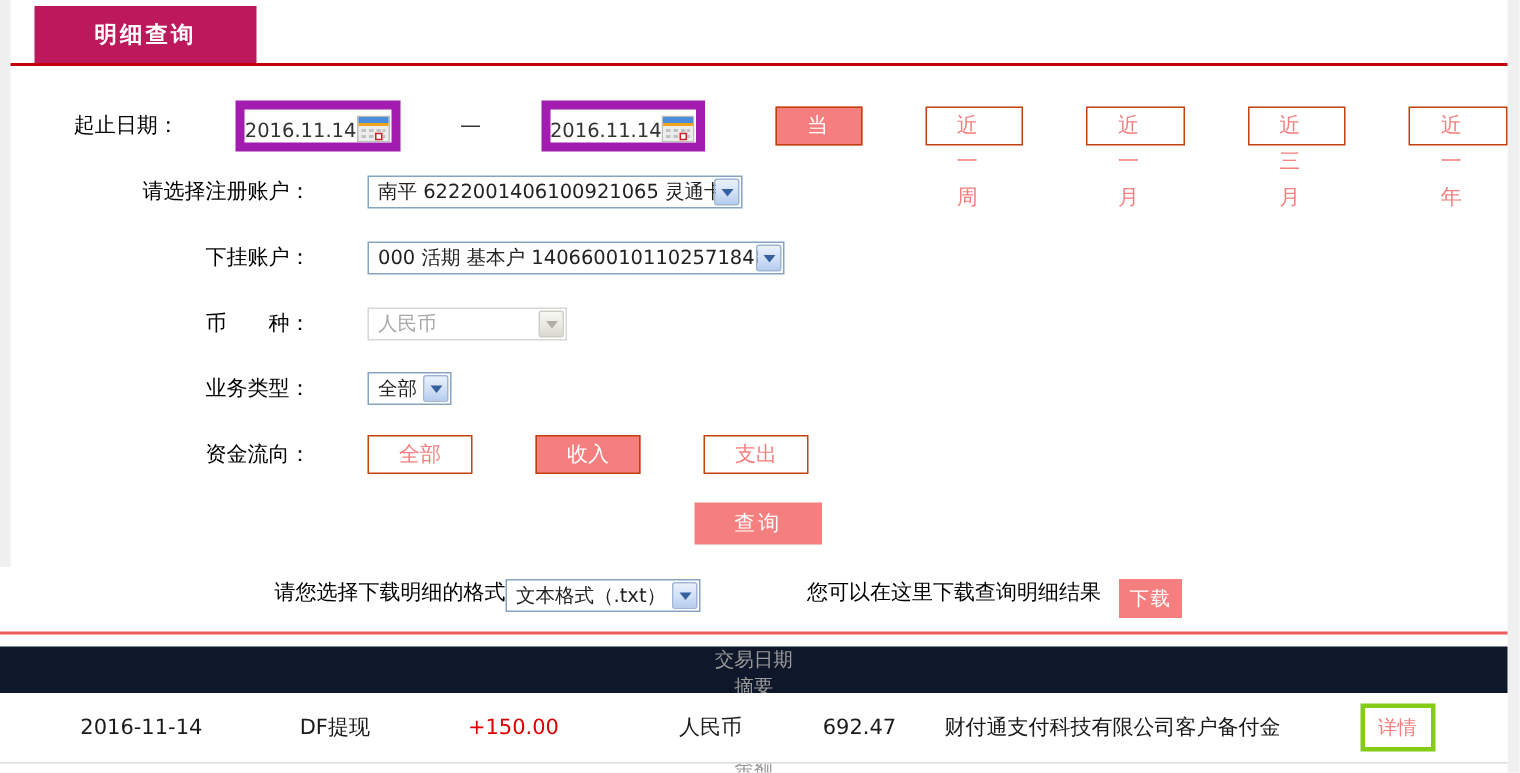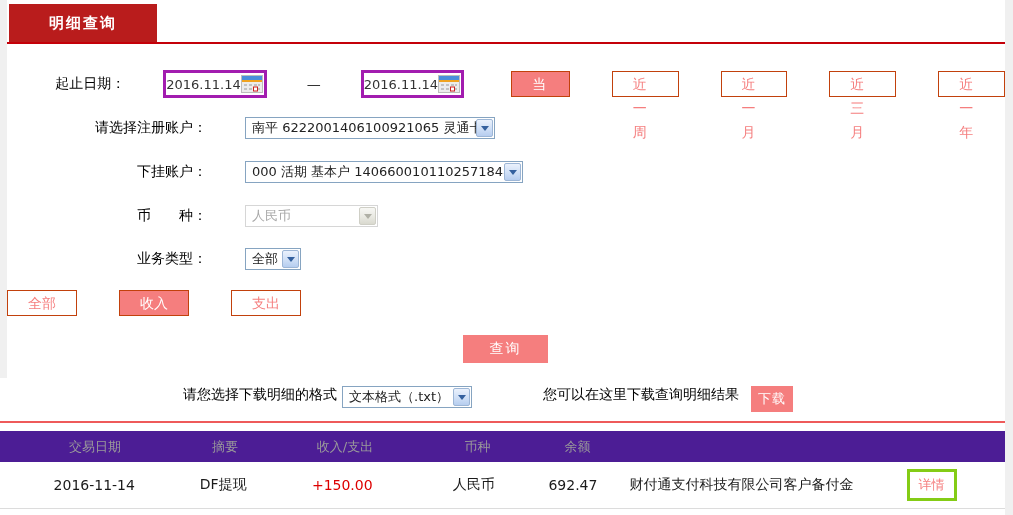--- a/index.html
+++ b/index.html
@@ -5,29 +5,29 @@
   html,body{margin:0;padding:0;}
   body{
     width:1013px;height:515px;overflow:hidden;position:relative;
     background:#f0f0f0;
     font-family:"DejaVu Sans","Liberation Sans",sans-serif;
     color:#000;
   }
   
   .panel-top{position:absolute;left:7px;top:0;width:998px;height:378px;background:#fff;}
   .tab{
-    position:absolute;left:2px;top:4px;width:148px;height:38px;
-    background:#b91c1c;color:#fff;font-size:15px;font-weight:bold;
+    position:absolute;left:16px;top:4px;width:148px;height:38px;
+    background:#be185d;color:#fff;font-size:15px;font-weight:bold;
     display:flex;align-items:center;justify-content:center;letter-spacing:2px;cursor:pointer;
   }
   .tab-underline{position:absolute;left:0;top:42px;width:100%;height:2px;background:#c40009;}
   .form-row{position:absolute;left:0;display:flex;align-items:center;height:26px;width:100%;gap:32px;}
   .form-label{width:200px;text-align:right;font-size:14px;margin-right:6px;white-space:pre;}
   
-  .date-box{width:118px;height:22px;border:3px solid #a21caf;background:#fff;display:flex;align-items:center;cursor:text;}
+  .date-box{width:118px;height:22px;border:6px solid #a21caf;background:#fff;display:flex;align-items:flex-end;cursor:text;}
   .date-text{flex:1;text-align:center;font-size:13px;color:#333;}
   .cal{width:22px;height:18px;margin-right:1px;display:flex;cursor:pointer;}
   .dash{margin:0 8px;font-size:14px;color:#333;}
   
   .pill{
     height:24px;line-height:24px;padding:0 20px;margin-left:10px;
     border:1px solid #c2410c;color:#f57e7e;background:#fff;
     font-size:14px;cursor:pointer;display:inline-block;
   }
   .pill.filled{background:#f57e7e;color:#fff;}
@@ -51,28 +51,28 @@
   
   .query-btn{
     position:absolute;left:456px;top:335px;width:85px;height:28px;
     background:#f57e7e;color:#fff;font-size:14px;border:none;cursor:pointer;
     display:flex;align-items:center;justify-content:center;letter-spacing:2px;
   }
   
   .panel-bottom{position:absolute;left:0;top:378px;width:1005px;height:137px;background:#fff;}
   .download-row{position:absolute;left:0;top:8px;height:30px;width:100%;display:flex;align-items:flex-start;font-size:14px;}
   .dl-label{margin-left:183px;}
-  .dl-select{width:130px;margin-left:5px;}
+  .dl-select{width:130px;margin-left:0;}
   .dl-hint{margin-left:71px;}
   .dl-btn{
     margin-left:12px;width:42px;height:26px;background:#f57e7e;color:#fff;
     font-size:13px;display:flex;align-items:center;justify-content:center;cursor:pointer;letter-spacing:1px;
   }
   .sep-line{position:absolute;left:0;top:43px;width:100%;height:2px;background:#ee5a5a;}
-  .thead{position:absolute;left:0;top:53px;width:100%;height:31px;background:#4c1d95;display:flex;align-items:center;font-size:13px;color:#9a9a9a;}
+  .thead{position:absolute;left:0;top:53px;width:100%;height:31px;background:#0f172a;display:flex;align-items:center;font-size:13px;color:#9a9a9a;flex-direction:column;}
   .trow{position:absolute;left:0;top:84px;width:100%;height:47px;border-bottom:1px solid #dcdcdc;display:flex;align-items:center;font-size:14px;color:#1a1a1a;box-sizing:border-box;background:#fff;}
   .c1{width:190px;text-align:center;}
   .c2{width:70px;text-align:center;}
   .c3{width:170px;text-align:center;}
   .c4{width:95px;text-align:center;}
   .c5{width:105px;text-align:center;}
   .c6{width:235px;text-align:center;}
   .c7{width:148px;display:flex;justify-content:center;}
   .amount{color:#dd0000;}
   .detail-btn{
@@ -163,20 +163,21 @@
 
   <div class="form-row" style="top:246px">
     <div class="form-label">业务类型：</div>
     <div class="xp-select" style="width:56px">
       <span class="xp-text">全部</span>
       <span class="xp-arrow"></span>
     </div>
   </div>
 
   <div class="form-row" style="top:290px">
+    <div class="form-label">资金流向：</div>
     <span class="pill" style="margin-left:0">全部</span>
     <span class="pill filled">收入</span>
     <span class="pill">支出</span>
   </div>
 
   <button class="query-btn">查询</button>
 </div>
 
 <div class="panel-bottom">
   <div class="download-row">

